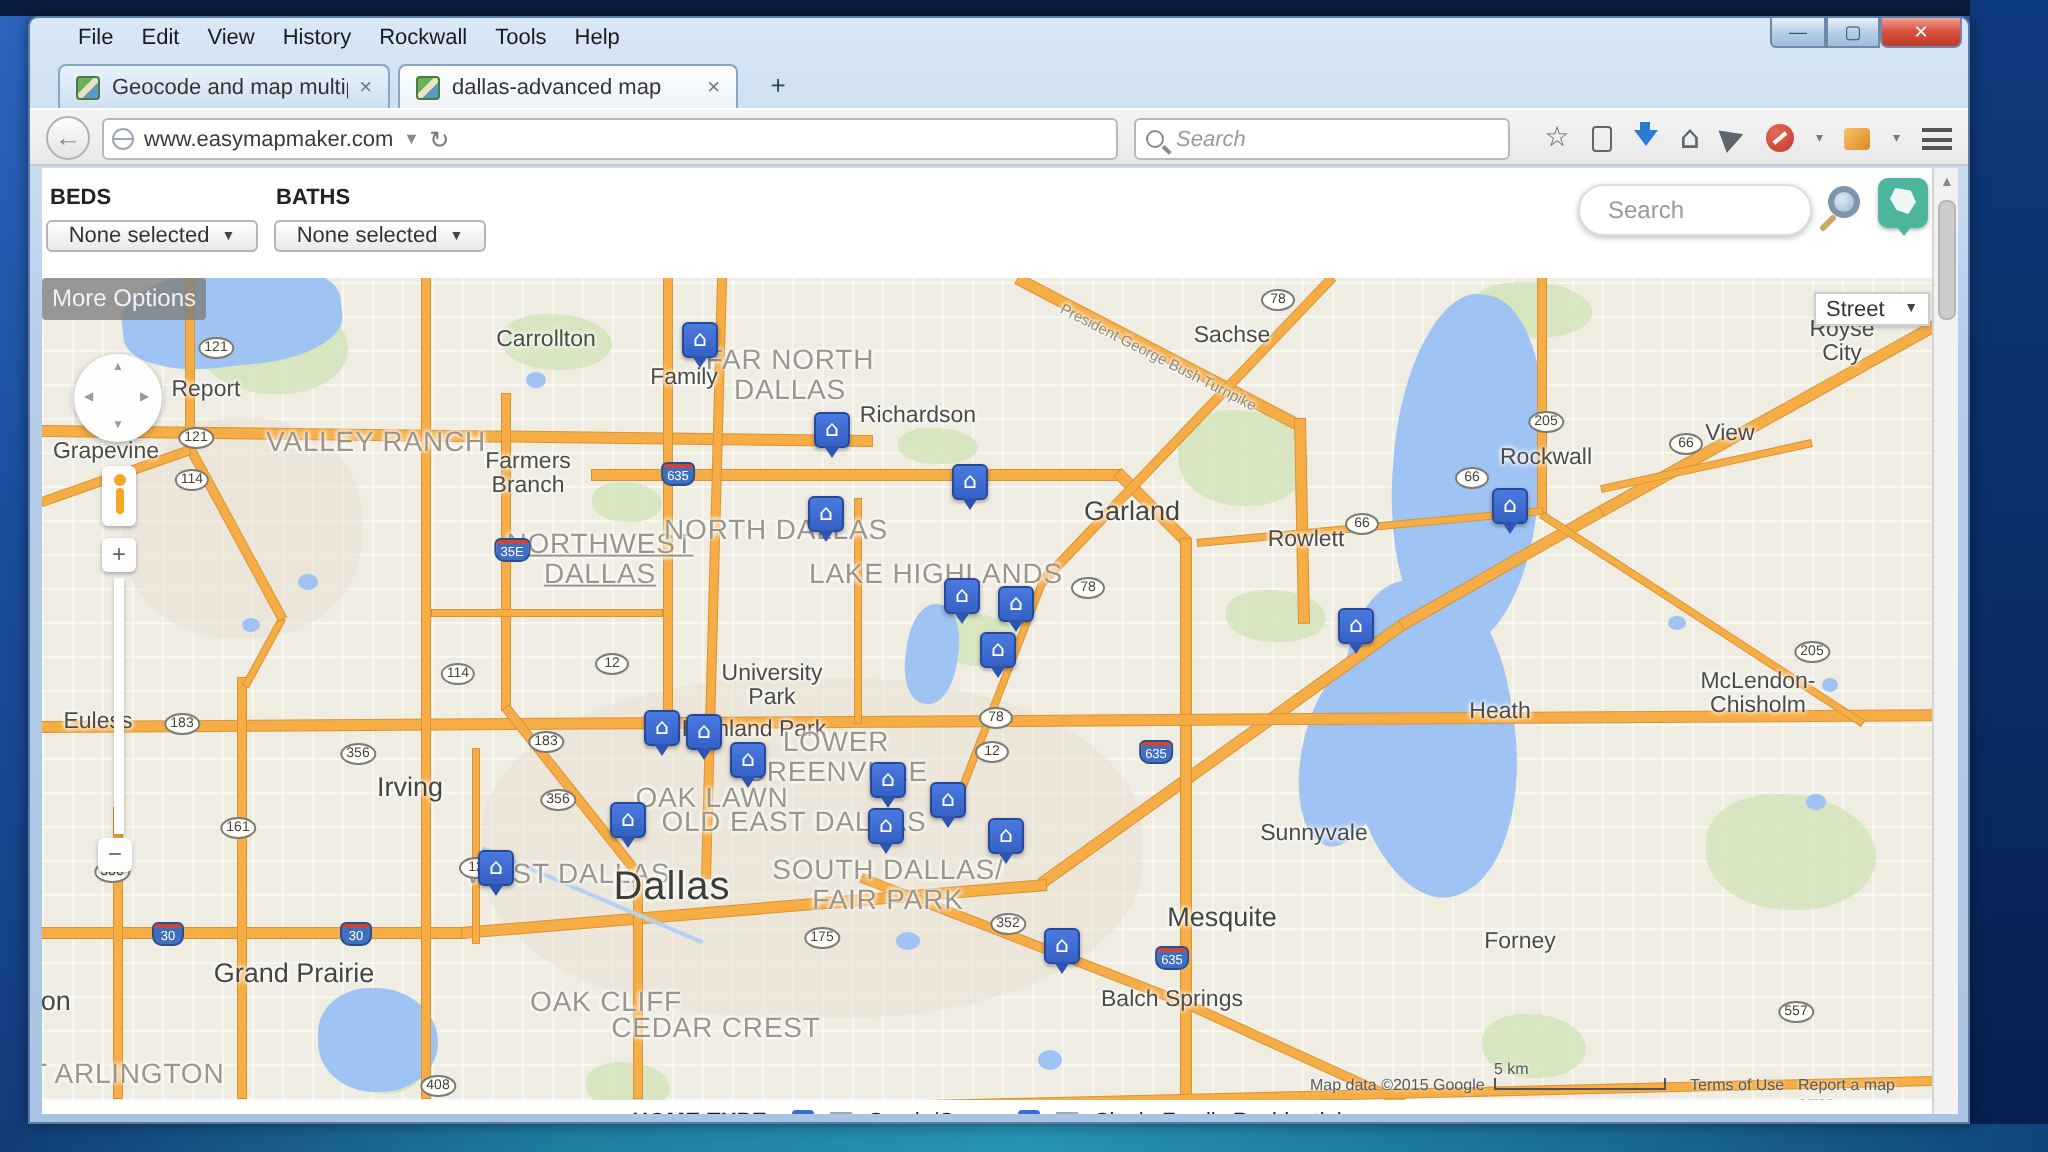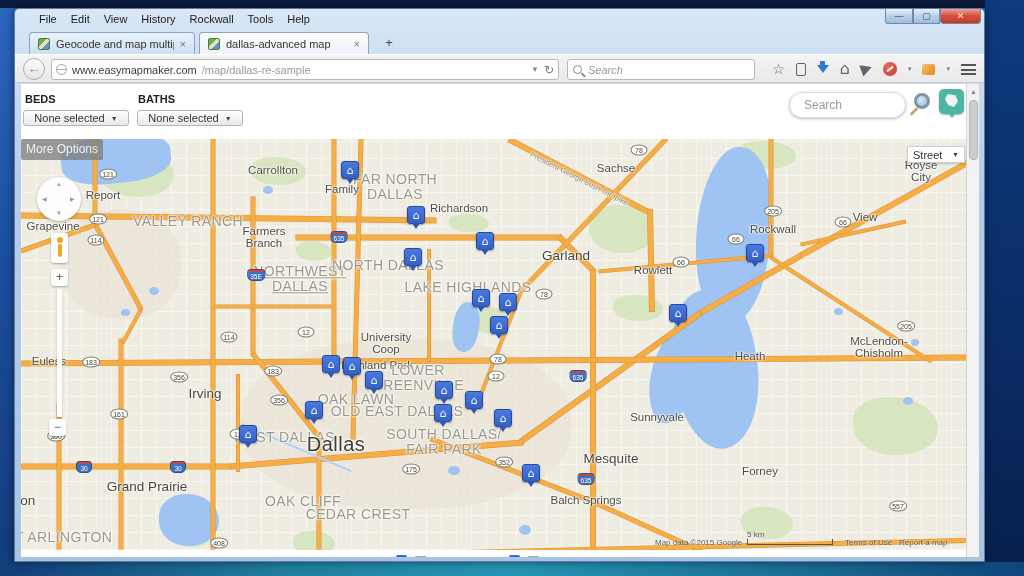--- a/index.html
+++ b/index.html
@@ -164,21 +164,20 @@
         <span class="tab-close">×</span>
       </div>
       <div class="newtab">+</div>
     </div>
 
     <div class="navbar">
       <div class="backbtn">←</div>
       <div class="urlbar">
         <span class="globe"></span>
         <span class="url-domain">www.easymapmaker.com</span>
-        <span class="url-path">/map/dallas-re-sample</span>
         <span class="url-caret">▼</span>
         <span class="reload">↻</span>
       </div>
       <div class="searchbar">
         <span class="mini-lens"></span>
         <input placeholder="Search" style="">
       </div>
       <div class="navicons">
         <span class="nicon">☆</span>
         <span class="nicon" style="font-size:12px;border:1.5px solid #5c6670;width:10px;height:13px;border-radius:2px;"></span>
@@ -294,21 +293,21 @@
             <div class="mlabel" style="left: 243px; top: 98px;">Farmers
 Branch</div>
             <div class="mlabel area" style="left: 167px; top: 82px;">VALLEY RANCH</div>
             <div class="mlabel mid" style="left: 545px; top: 117px;">Garland</div>
             <div class="mlabel" style="left: 632px; top: 131px;">Rowlett</div>
             <div class="mlabel area" style="left: 279px; top: 140px; text-decoration: underline;">NORTHWEST
 DALLAS</div>
             <div class="mlabel area" style="left: 367px; top: 126px;">NORTH DALLAS</div>
             <div class="mlabel area" style="left: 447px; top: 148px;">LAKE HIGHLANDS</div>
             <div class="mlabel" style="left: 365px; top: 204px;">University
-Coop</div>
+Park</div>
             <div class="mlabel" style="left: 356px; top: 226px;">Highland Park</div>
             <div class="mlabel area" style="left: 397px; top: 239px;">LOWER
 GREENVILLE</div>
             <div class="mlabel area" style="left: 335px; top: 260px;">OAK LAWN</div>
             <div class="mlabel area" style="left: 376px; top: 272px;">OLD EAST DALLAS</div>
             <div class="mlabel area" style="left: 263px; top: 298px;">WEST DALLAS</div>
             <div class="mlabel big" style="left: 315px; top: 305px;">Dallas</div>
             <div class="mlabel area" style="left: 423px; top: 303px;">SOUTH DALLAS/
 FAIR PARK</div>
             <div class="mlabel mid" style="left: 184px; top: 255px;">Irving</div>

